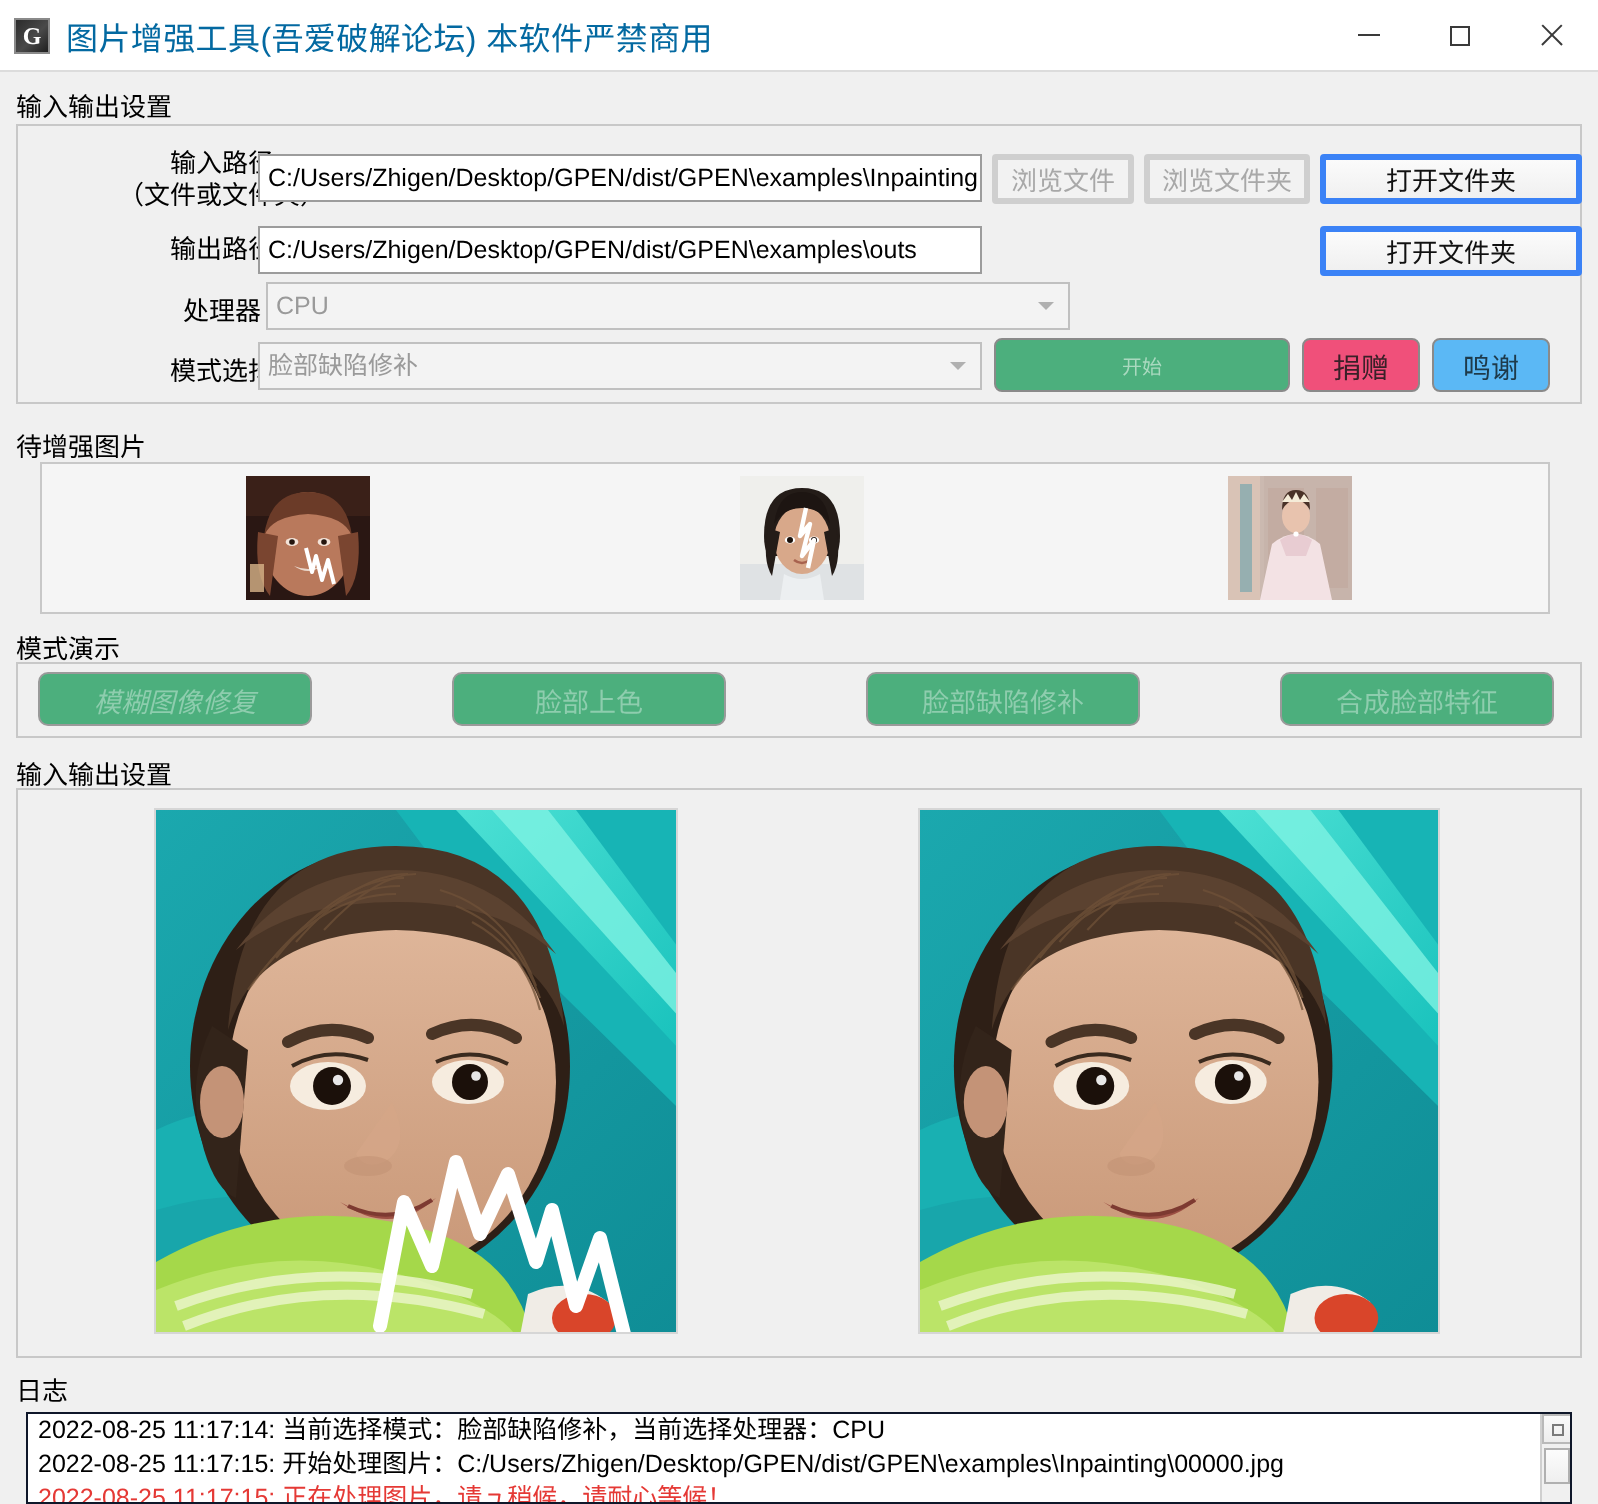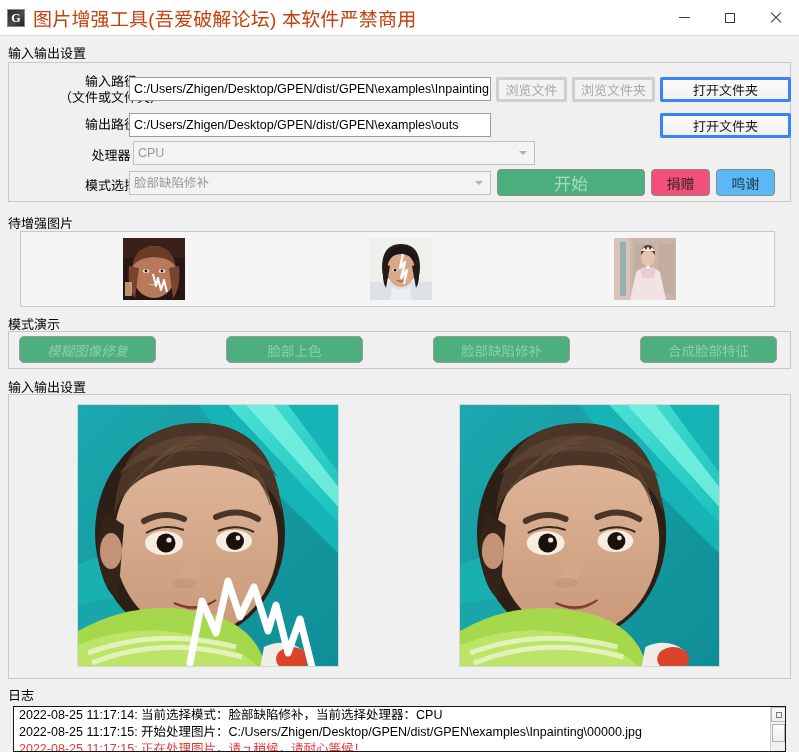--- a/index.html
+++ b/index.html
@@ -20,21 +20,21 @@
   }
   .app-icon{
     width:18px;height:18px;margin-left:7px;margin-right:8px;
     background:linear-gradient(135deg,#2b2b2b 0%,#4a4a4a 55%,#1f1f1f 100%);
     border:1px solid #8a8a8a;
     display:flex;align-items:center;justify-content:center;
     color:#fff;font-weight:bold;font-size:12px;line-height:1;
     font-family:"Liberation Serif",serif;
     flex:0 0 auto;box-sizing:border-box;
   }
-  .title-text{font-size:19px;color:#c2410c;white-space:nowrap;letter-spacing:.2px;}
+  .title-text{font-size:16px;color:#0369a1;white-space:nowrap;letter-spacing:.2px;}
   .win-btns{margin-left:auto;display:flex;height:35px;}
   .win-btn{
     width:46px;height:35px;display:flex;align-items:center;justify-content:center;
     color:#3a3a3a;
   }
   .glyph-min{width:11px;height:1px;background:#3a3a3a;display:block;}
   .glyph-max{width:10px;height:10px;border:1.3px solid #3a3a3a;display:block;box-sizing:border-box;}
   .glyph-close{position:relative;width:12px;height:12px;display:block;}
   .glyph-close:before,.glyph-close:after{
     content:"";position:absolute;left:-1px;top:5px;width:14px;height:1.2px;background:#3a3a3a;
@@ -74,21 +74,21 @@
     position:absolute;box-sizing:border-box;
     background:linear-gradient(180deg,#fbfbfb 0%,#f0f0f0 100%);
     border:3px solid #3b82f6;border-radius:2px;
     font-family:"Liberation Sans","DejaVu Sans",sans-serif;font-size:13px;color:#111;
     display:flex;align-items:center;justify-content:center;
     height:25px;white-space:nowrap;cursor:default;
   }
   .btn.disabled{color:#a8a8a8;background:#f2f2f2;border-color:#cfcfcf;}
   .btn.accent{
     background:#4caf7d;border:1px solid #8a8a8a;border-radius:4px;
-    color:#a9d9bf;height:27px;font-size:17px;
+    color:#a9d9bf;height:27px;font-size:10px;
   }
   .btn.pink{
     background:#f0507a;border:1px solid #8a8a8a;border-radius:4px;
     color:#3a2028;height:27px;font-size:14px;
   }
   .btn.blue{
     background:#5bb8f5;border:1px solid #8a8a8a;border-radius:4px;
     color:#1e3a4a;height:27px;font-size:14px;
   }
 

